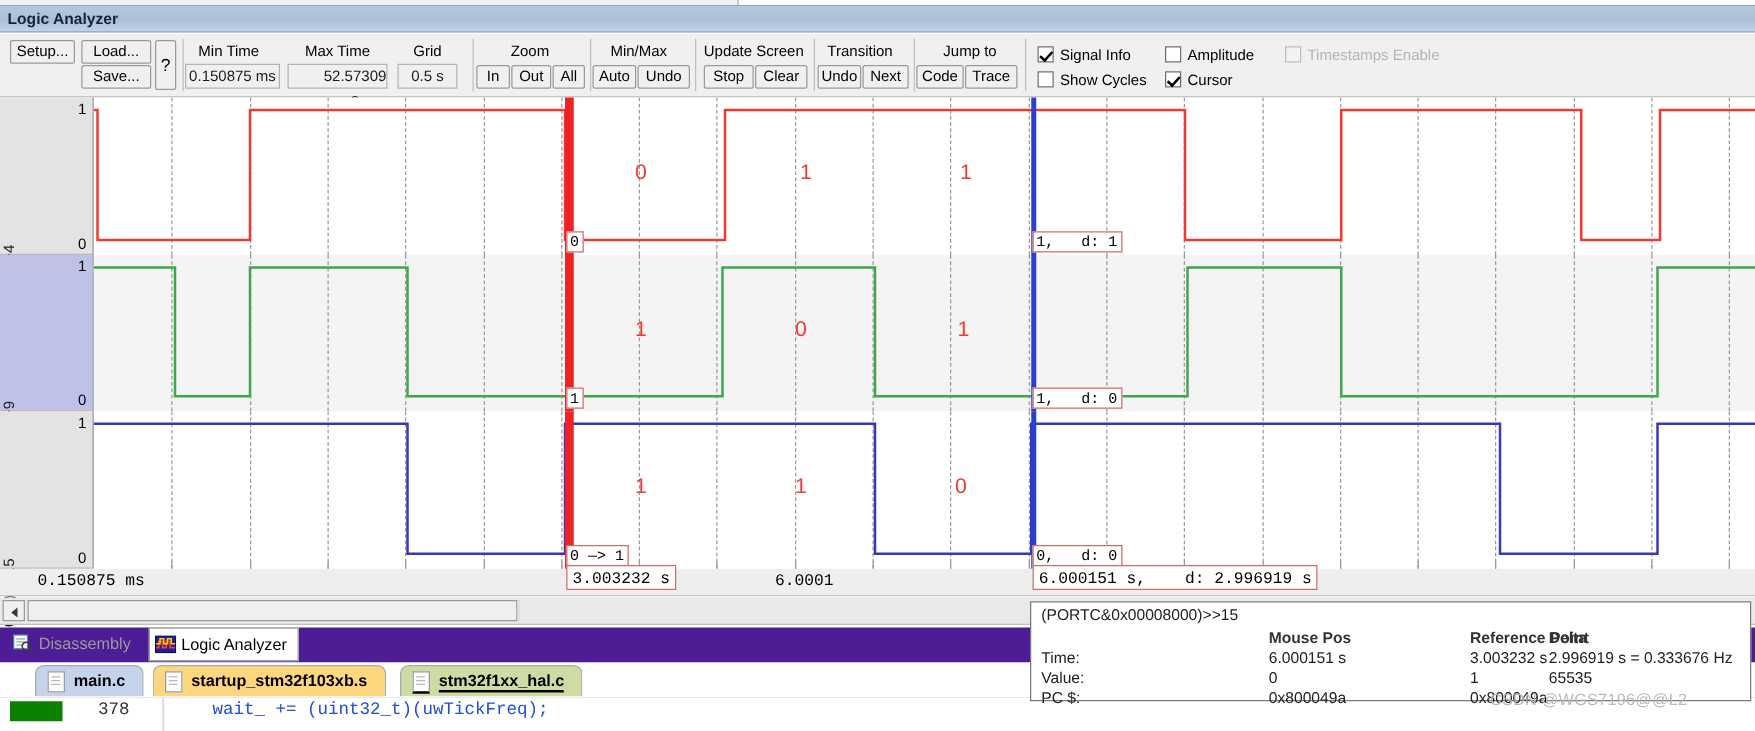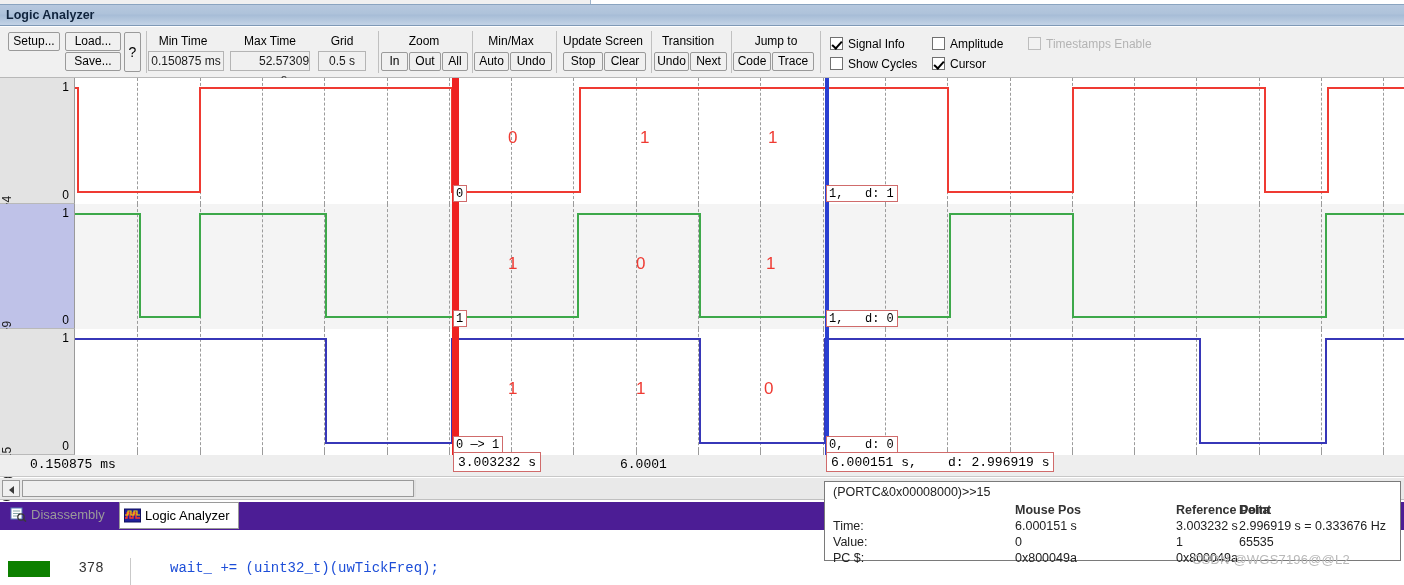--- a/index.html
+++ b/index.html
@@ -537,20 +537,31 @@
       <span class="ic">
         <svg width="17" height="15" viewBox="0 0 17 15">
             <rect x="0.5" y="1" width="16" height="13" fill="#20209a" stroke="#101060"></rect>
             <polyline points="1,10 3,10 3,5 6,5 6,10 9,10 9,5 12,5 12,10 16,10" fill="none" stroke="#ff3a2a" stroke-width="1.4"></polyline>
             <polyline points="1,7 4,7 4,3 7,3 7,7 10,7 10,3 13,3 13,7 16,7" fill="none" stroke="#ffd400" stroke-width="1.2"></polyline>
           </svg>
       </span><span>Logic Analyzer</span>
     </div>
   </div>
 
+  <div class="filetabs">
+    <div class="ftab" id="ftab0" style="left:28px;background:#c5d3ea;">
+      <span class="fic"></span><span>main.c</span>
+    </div>
+    <div class="ftab" id="ftab1" style="left:122px;background:#fcd77f;">
+      <span class="fic"></span><span>startup_stm32f103xb.s</span>
+    </div>
+    <div class="ftab underline" id="ftab2" style="left:320px;background:#cfdba5;">
+      <span class="fic"></span><span>stm32f1xx_hal.c</span>
+    </div>
+  </div>
 
   <div class="codestrip">
     <div class="cs-marker"></div>
     <div class="cs-gutter">378</div>
     <div class="cs-sep"></div>
     <div class="cs-code">wait_ += (uint32_t)(uwTickFreq);</div>
   </div>
 
 </div>
 

